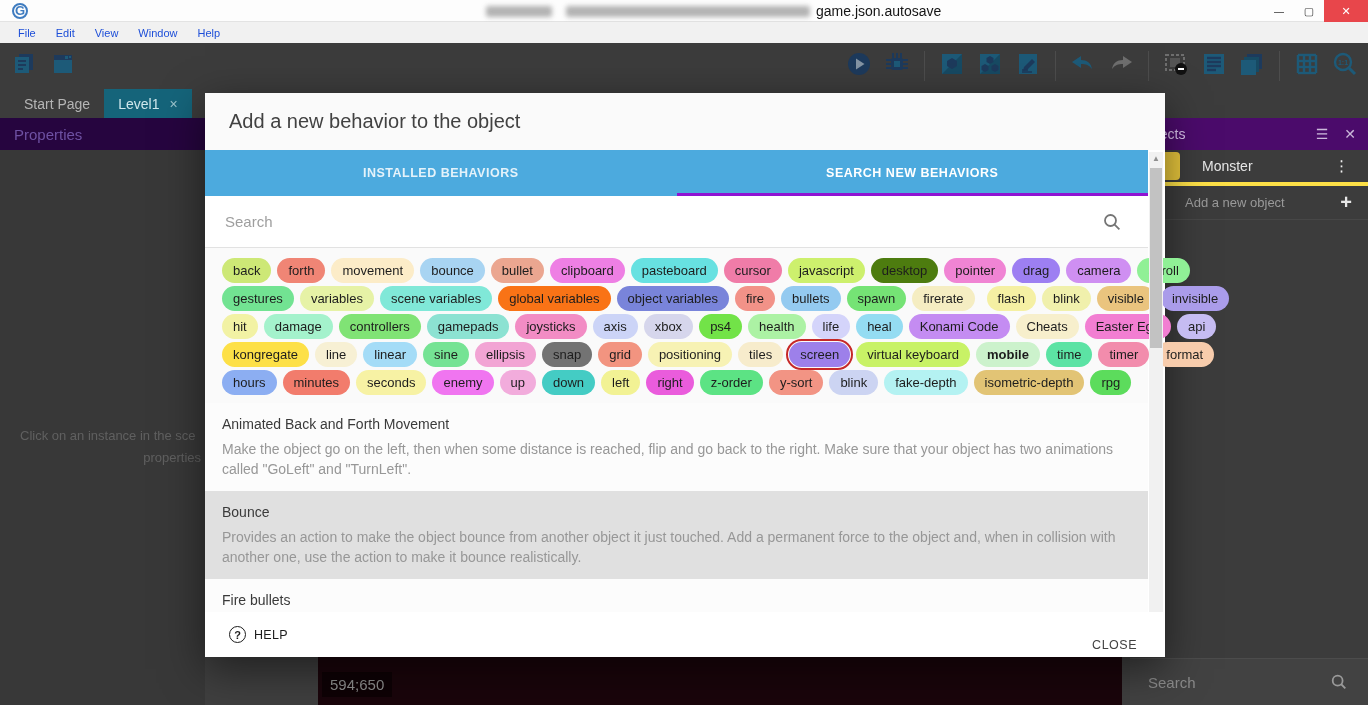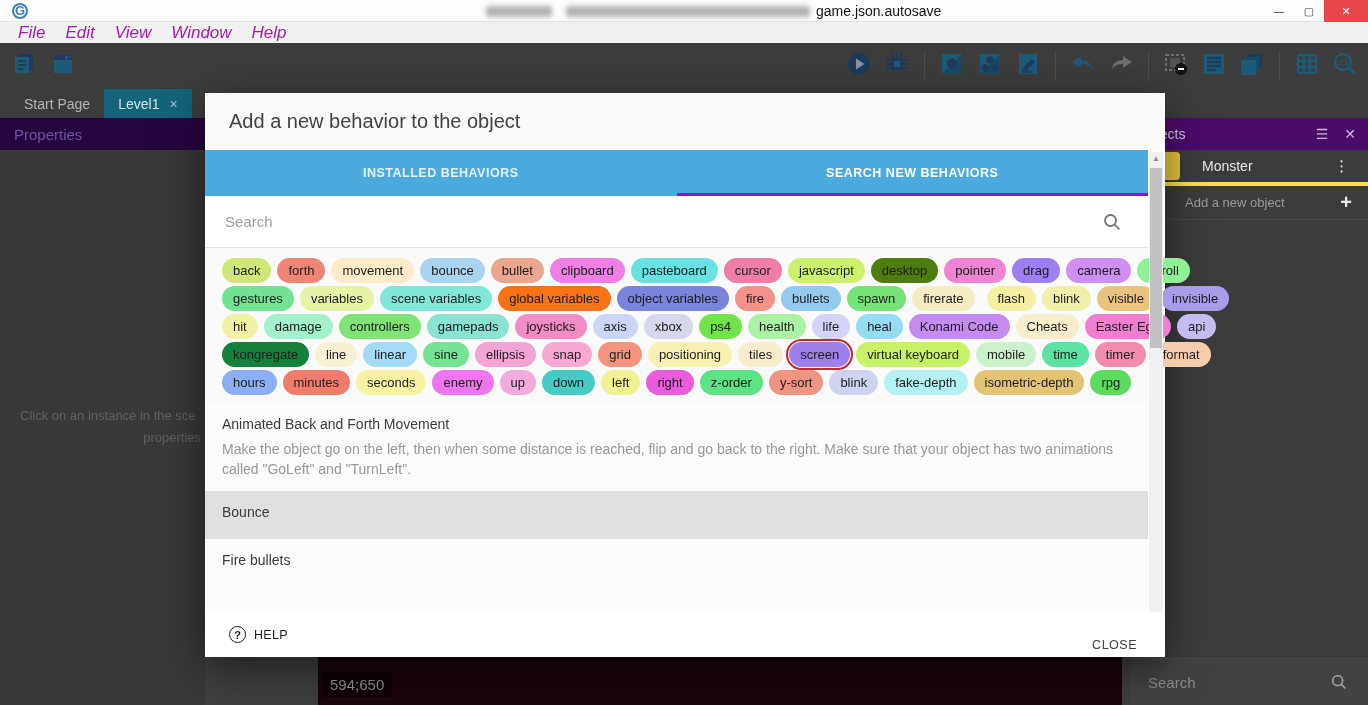--- a/index.html
+++ b/index.html
@@ -12,42 +12,42 @@
   .title-redact{height:11px;background:#9a9a9a;border-radius:2px;filter:blur(2.5px);opacity:.75;}
   .redact-a{position:absolute;left:486px;top:6px;width:66px;}
   .redact-b{position:absolute;left:566px;top:6px;width:244px;}
   .win-title{position:absolute;left:816px;top:3px;font-size:14px;color:#141414;white-space:nowrap;}
   .win-controls{position:absolute;right:0;top:0;height:22px;display:flex;}
   .win-btn{width:30px;height:22px;display:flex;align-items:center;justify-content:center;font-size:10px;color:#333;}
   .win-btn.max{font-size:11px;}
   .win-btn.close{width:44px;background:#e8464b;color:#fff;font-size:11px;}
 
   .menubar{position:absolute;left:0;top:22px;width:1368px;height:21px;background:#f1f1f1;display:flex;align-items:center;padding-left:8px;gap:0;}
-  .menu-item{font-size:17px;color:#a21caf;padding:2px 10px;font-style:italic;}
+  .menu-item{font-size:11px;color:#1d4ed8;padding:2px 10px;}
 
   
   .toolbar{position:absolute;left:0;top:43px;width:1368px;height:46px;background:#3c3c3c;display:flex;align-items:center;}
   .tb-group-left{display:flex;align-items:center;gap:8px;padding-left:10px;}
   .tb-group-right{margin-left:auto;display:flex;align-items:center;gap:8px;padding-right:8px;}
   .tb-btn{width:30px;height:30px;display:flex;align-items:center;justify-content:center;}
   .tb-btn svg{width:28px;height:28px;}
   .tb-sep{width:1px;height:30px;background:#4d4d4d;margin:0 4px;}
 
   
   .tabstrip{position:absolute;left:0;top:89px;width:1368px;height:29px;background:#3c3c3c;display:flex;align-items:stretch;padding-left:10px;}
   .etab{display:flex;align-items:center;gap:10px;padding:0 14px;font-size:14px;color:#b5b5b5;}
   .etab.active{background:#15647a;color:#cfe7ec;}
   .etab .tab-close{font-size:14px;color:#9cc3cc;}
   .etab.cut{max-width:22px;overflow:hidden;padding-right:0;}
 
   
   .left-panel{position:absolute;left:0;top:118px;width:205px;height:587px;background:#383838;}
   .panel-header-left{height:32px;background:#26053f;color:#6e51a3;font-size:15px;display:flex;align-items:center;padding-left:14px;}
   .left-empty{position:absolute;top:290px;left:0;width:205px;overflow:hidden;}
-  .left-empty .l1{font-size:13px;color:#606060;white-space:nowrap;padding-left:20px;}
+  .left-empty .l1{font-size:13px;color:#606060;white-space:nowrap;padding-left:20px;margin-top:20px;}
   .left-empty .l2{font-size:13px;color:#606060;text-align:right;padding-right:4px;margin-top:7px;}
 
   
   .right-panel{position:absolute;left:1130px;top:118px;width:238px;height:587px;background:#3c3c3c;}
   .panel-header-right{height:32px;background:#4b0b6b;display:flex;align-items:center;padding:0 12px 0 8px;}
   .panel-header-right .ptitle{font-size:14px;color:#d9c4ea;flex:0 0 auto;}
   .panel-header-right .spacer{flex:1;}
   .ph-icon{color:#cbb8da;font-size:14px;margin-left:16px;}
   .obj-row{height:36px;display:flex;align-items:center;border-bottom:4px solid #fde047;}
   .obj-thumb{width:28px;height:28px;border-radius:4px;background:#e7c63c;margin-left:22px;flex:0 0 auto;}
@@ -369,32 +369,32 @@
           <span class="chip" style="background: rgb(114, 227, 72);">ps4</span>
           <span class="chip" style="background: rgb(172, 242, 164);">health</span>
           <span class="chip" style="background: rgb(212, 212, 250);">life</span>
           <span class="chip" style="background: rgb(148, 220, 242); text-align: center;">heal</span>
           <span class="chip" style="background: rgb(196, 140, 242);">Konami Code</span>
           <span class="chip" style="background: rgb(247, 239, 204);">Cheats</span>
           <span class="chip" style="background: rgb(242, 126, 210);">Easter Egg</span>
           <span class="chip" style="background: rgb(198, 188, 242);">api</span>
         </div>
         <div class="chip-row">
-          <span class="chip" style="background: #15803d;">kongregate</span>
+          <span class="chip" style="background: #fde047;">kongregate</span>
           <span class="chip" style="background: rgb(247, 240, 212);">line</span>
           <span class="chip" style="background: rgb(164, 220, 247);">linear</span>
           <span class="chip" style="background: rgb(117, 227, 148);">sine</span>
           <span class="chip" style="background: rgb(242, 164, 212);">ellipsis</span>
-          <span class="chip" style="background: #f9a8d4;">snap</span>
+          <span class="chip" style="background: #737373;">snap</span>
           <span class="chip" style="background: rgb(242, 148, 128);">grid</span>
           <span class="chip" style="background: rgb(247, 242, 180);">positioning</span>
           <span class="chip" style="background: rgb(247, 236, 204);">tiles</span>
           <span class="chip chip-highlighted" style="background: rgb(157, 128, 234);">screen</span>
           <span class="chip" style="background: rgb(200, 242, 102);">virtual keyboard</span>
-          <span class="chip" style="background: rgb(204, 242, 204);">mobile</span>
+          <span class="chip" style="background: rgb(204, 242, 204); font-weight: bold;">mobile</span>
           <span class="chip" style="background: rgb(92, 227, 164);">time</span>
           <span class="chip" style="background: rgb(242, 140, 172);">timer</span>
           <span class="chip" style="background: rgb(247, 204, 172);">format</span>
         </div>
         <div class="chip-row">
           <span class="chip" style="background: rgb(140, 174, 242);">hours</span>
           <span class="chip" style="background: rgb(242, 124, 108);">minutes</span>
           <span class="chip" style="background: rgb(247, 242, 164);">seconds</span>
           <span class="chip" style="background: rgb(240, 117, 240);">enemy</span>
           <span class="chip" style="background: rgb(242, 172, 220);">up</span>
@@ -409,20 +409,21 @@
           <span class="chip" style="background: rgb(92, 220, 92);">rpg</span>
         </div>
       </div>
     <div class="dlg-list" id="behavior-list">
         <div class="behavior-item">
           <div class="behavior-title">Animated Back and Forth Movement</div>
           <div class="behavior-desc">Make the object go on the left, then when some distance is reached, flip and go back to the right. Make sure that your object has two animations called "GoLeft" and "TurnLeft".</div>
         </div>
         <div class="behavior-item highlighted">
           <div class="behavior-title">Bounce</div>
+          <div class="behavior-desc">Provides an action to make the object bounce from another object it just touched. Add a permanent force to the object and, when in collision with another one, use the action to make it bounce realistically.</div>
         </div>
         <div class="behavior-item">
           <div class="behavior-title">Fire bullets</div>
         </div>
       </div>
     <div class="dlg-scrollbar">
       <div class="sb-up">▲</div>
       <div class="sb-thumb"></div>
       <div class="sb-down">▼</div>
     </div>

